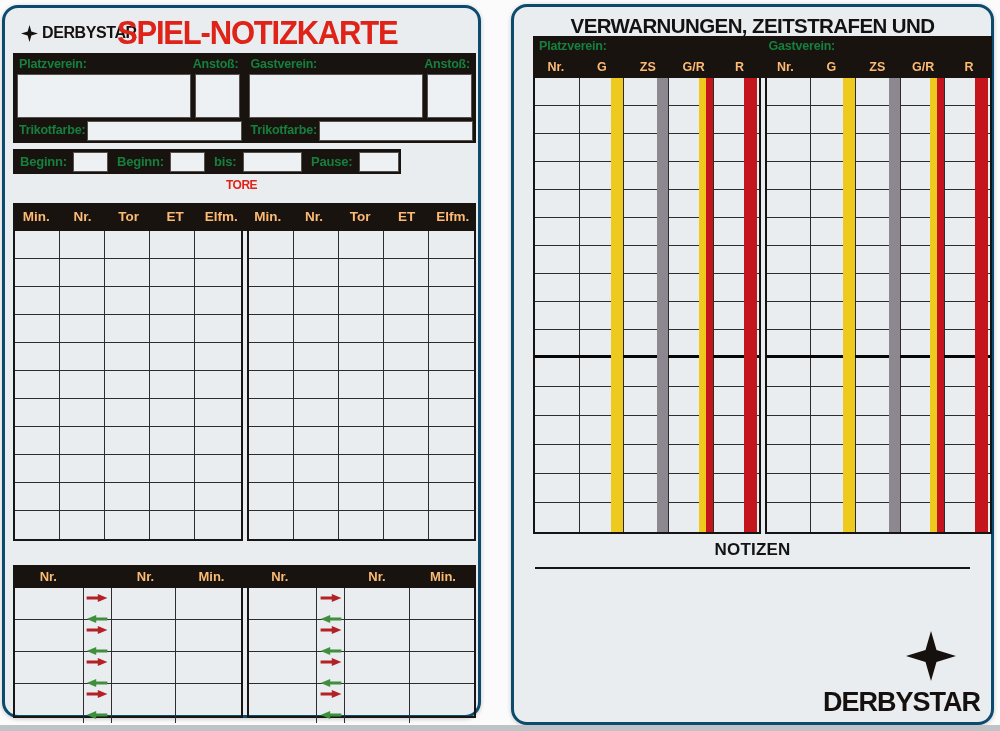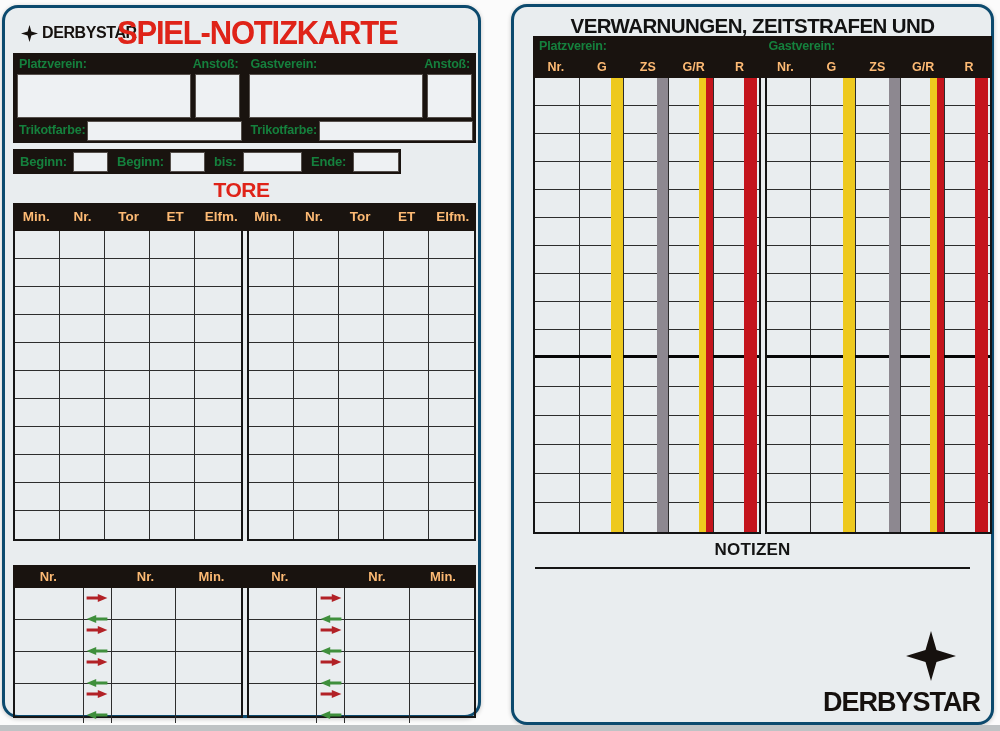--- a/index.html
+++ b/index.html
@@ -35,21 +35,21 @@
   .club-bigbox{position:absolute;left:4px;top:21px;width:174px;height:44px;}
   .club-smallbox{position:absolute;left:182px;top:21px;width:45px;height:44px;}
   .jersey-label{position:absolute;left:6px;top:70px;}
   .jersey-field{position:absolute;left:74px;top:67.5px;right:3px;height:20px;}
 
   #time-row{position:absolute;left:8px;top:141px;width:388px;height:25px;display:flex;}
   .time-group{display:flex;flex:1;align-items:center;}
   .time-group .wlabel{padding:0 4px 0 7px;font-size:13px;white-space:nowrap;}
   .time-box{flex:1;margin:2.5px;height:20px;}
 
-  #tore-title{top:170px;font-size:21px;}
+  #tore-title{top:170px;font-size:12px;}
   #goals-block{position:absolute;left:8px;top:195px;width:463px;}
   .grid-header{height:28px;display:flex;justify-content:center;}
   .hcols{flex:1;display:grid;}
   .hcols span{text-align:center;line-height:28px;font-weight:bold;font-size:13.5px;color:#fdba74;}
   .cols5{grid-template-columns:repeat(5,1fr);}
   .body-wrap{display:flex;gap:4px;}
   .tbody-half{flex:1;border:2px solid #161616;border-top:0;position:relative;}
   .trow{display:grid;border-bottom:1px solid #2d2d2d;}
   .trow:last-child{border-bottom:none;}
   .trow>div{border-right:1px solid #2d2d2d;}
@@ -128,21 +128,21 @@
       </div>
       <div class="time-group">
         <span class="wlabel">Beginn:</span>
         <div class="whitebox time-box"></div>
       </div>
       <div class="time-group">
         <span class="wlabel">bis:</span>
         <div class="whitebox time-box"></div>
       </div>
       <div class="time-group">
-        <span class="wlabel">Ende:</span>
+        <span class="wlabel">Pause:</span>
         <div class="whitebox time-box"></div>
       </div>
     </div>
 
   <div class="redtitle" id="tore-title">TORE</div>
   <div id="goals-block">
     <div class="grid-header blackbar">
         <div class="hcols cols5">
           <span>Min.</span>
           <span>Nr.</span>

